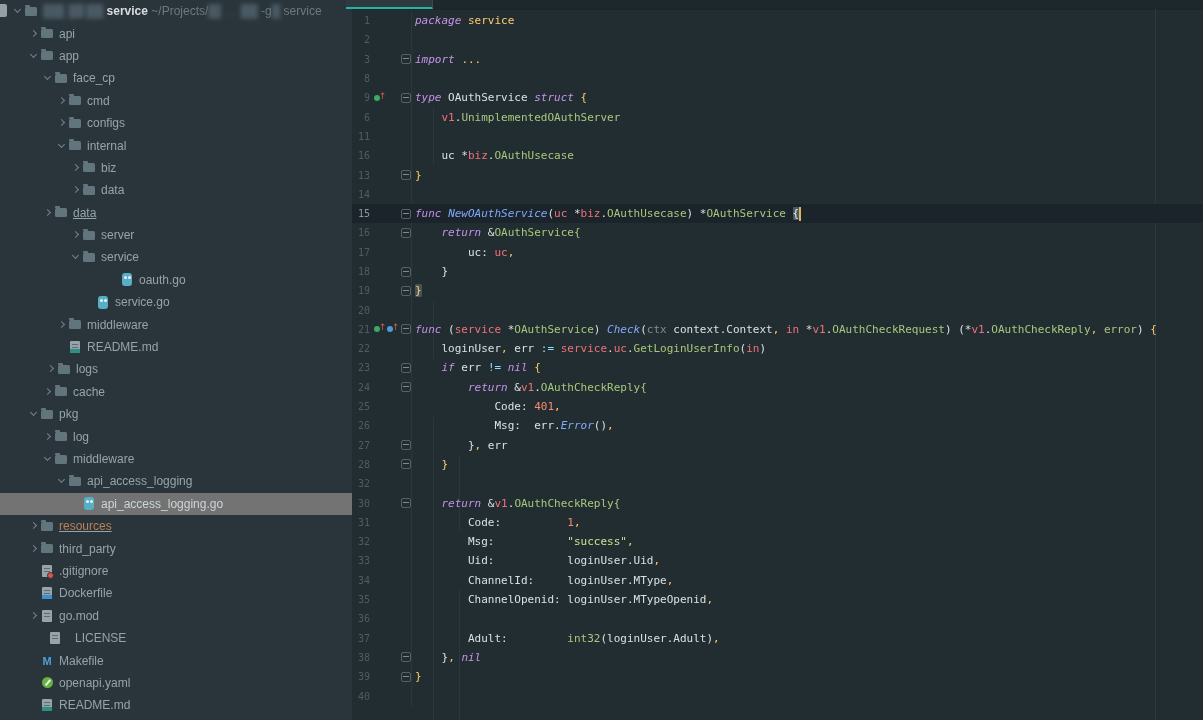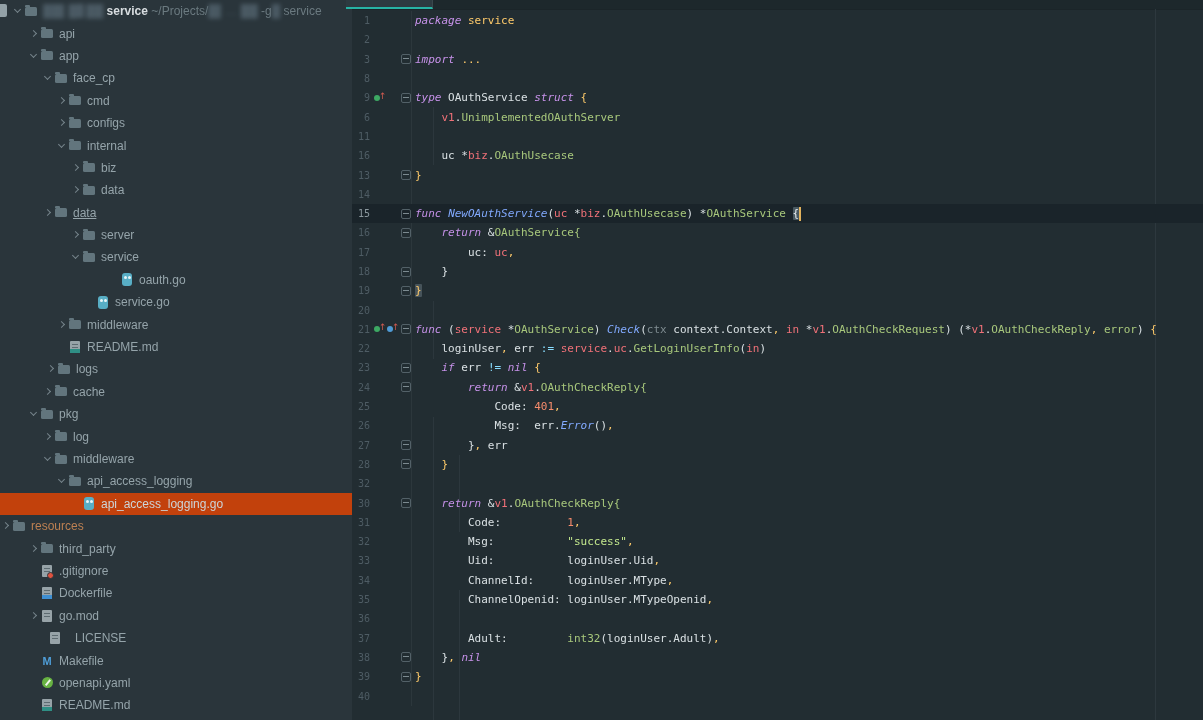--- a/index.html
+++ b/index.html
@@ -3,21 +3,21 @@
 <meta charset="utf-8">
 <style>
   html,body{margin:0;padding:0;background:#222d32;}
   #app{position:relative;width:1203px;height:720px;overflow:hidden;
        font-family:"Liberation Sans",sans-serif;background:#222d32;}
 
   
   #sidebar{position:absolute;left:0;top:0;width:352px;height:720px;background:#2a353b;}
   .trow{position:relative;height:22.4px;display:flex;align-items:center;white-space:nowrap;
         font-size:12px;color:#95a4aa;}
-  .trow.selected{background:#c2410c;width:343px;color:#ccd5d9;}
+  .trow.selected{background:#737373;width:343px;color:#ccd5d9;}
   .tlabel{margin-left:5px;}
   .tlabel.orange{color:#bd8052;}
   .seg-path{color:#6b7a80;margin-top:48px;}
   .seg-redact{color:#4e5e68;filter:blur(2px);opacity:.9;}
   .seg-bold{color:#d8dde0;font-weight:bold;}
 
   .chev{width:12px;height:12px;flex:0 0 12px;position:relative;}
   .chev::before{content:"";position:absolute;left:3px;top:3px;width:4px;height:4px;
         border-right:1.6px solid #75838a;border-bottom:1.6px solid #75838a;
         transform:rotate(-45deg);}
@@ -253,21 +253,21 @@
           </span>
           <span class="tlabel">api_access_logging</span>
         </div>
         <div class="trow selected" style="padding-left: 70px;">
           <span class="chev none"></span>
           <span class="ticon">
             <span class="icon-go"></span>
           </span>
           <span class="tlabel">api_access_logging.go</span>
         </div>
-        <div class="trow" style="">
+        <div class="trow" style="padding-left: 28px; text-decoration: underline;">
           <span class="chev"></span>
           <span class="ticon">
             <span class="icon-folder"></span>
           </span>
           <span class="tlabel orange">resources</span>
         </div>
         <div class="trow" style="padding-left: 28px;">
           <span class="chev"></span>
           <span class="ticon">
             <span class="icon-folder"></span>

